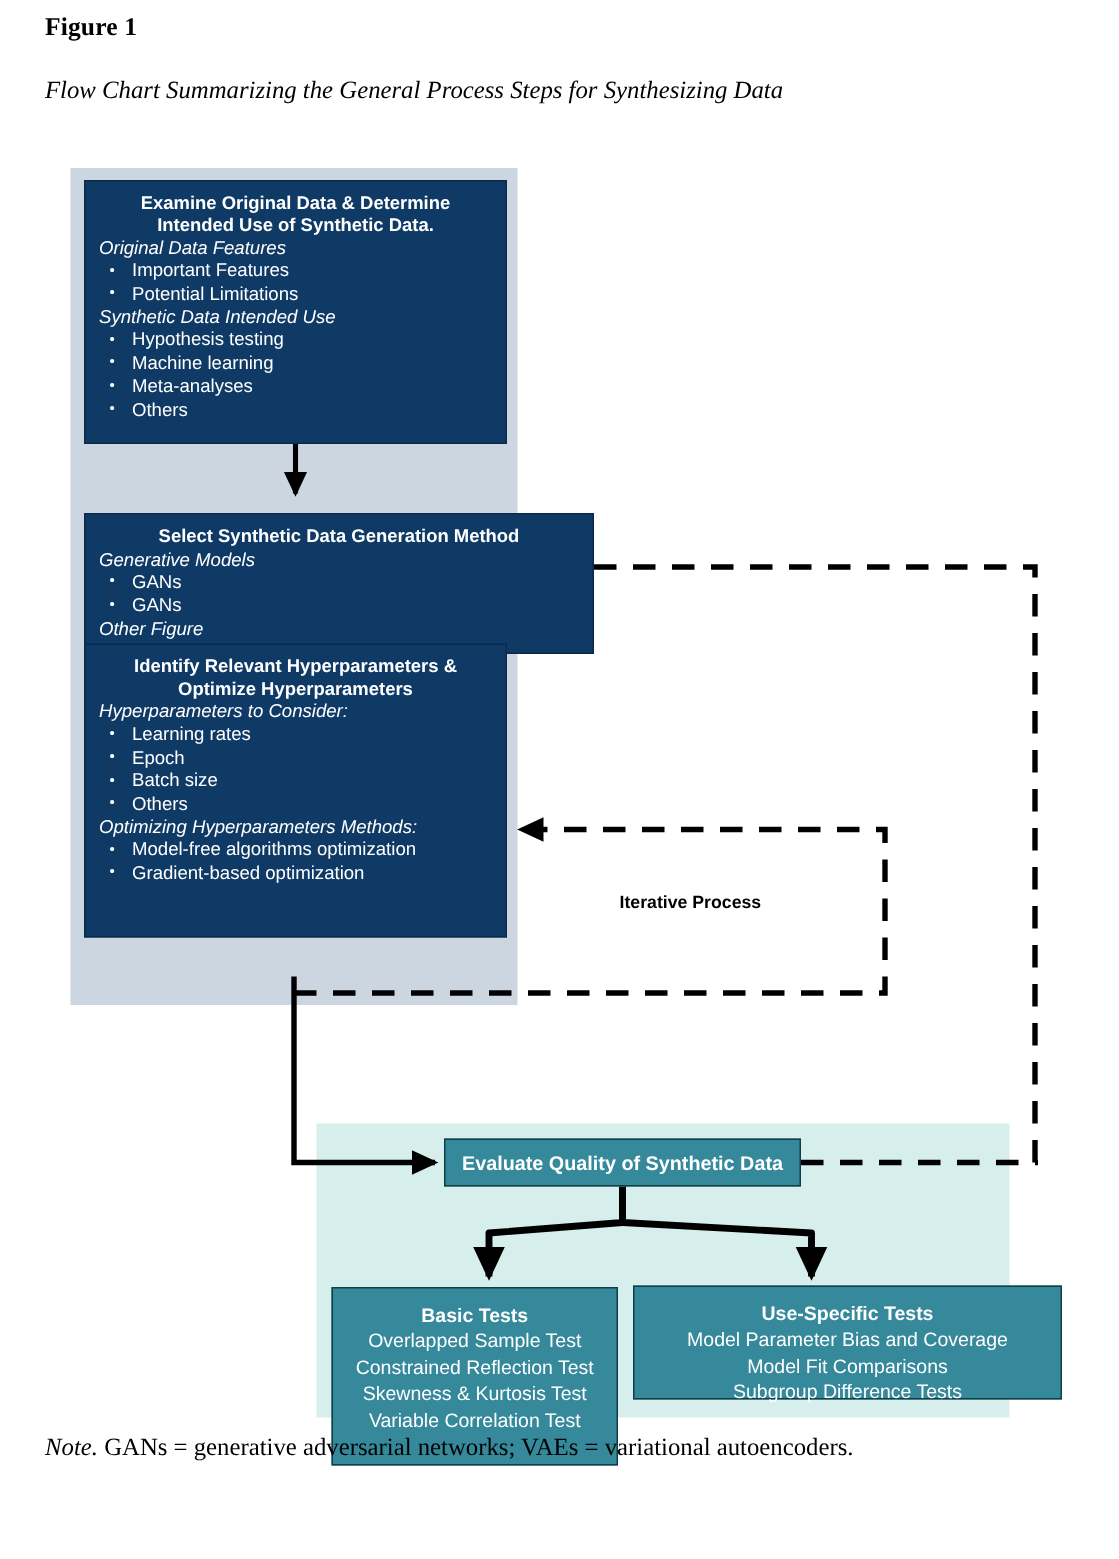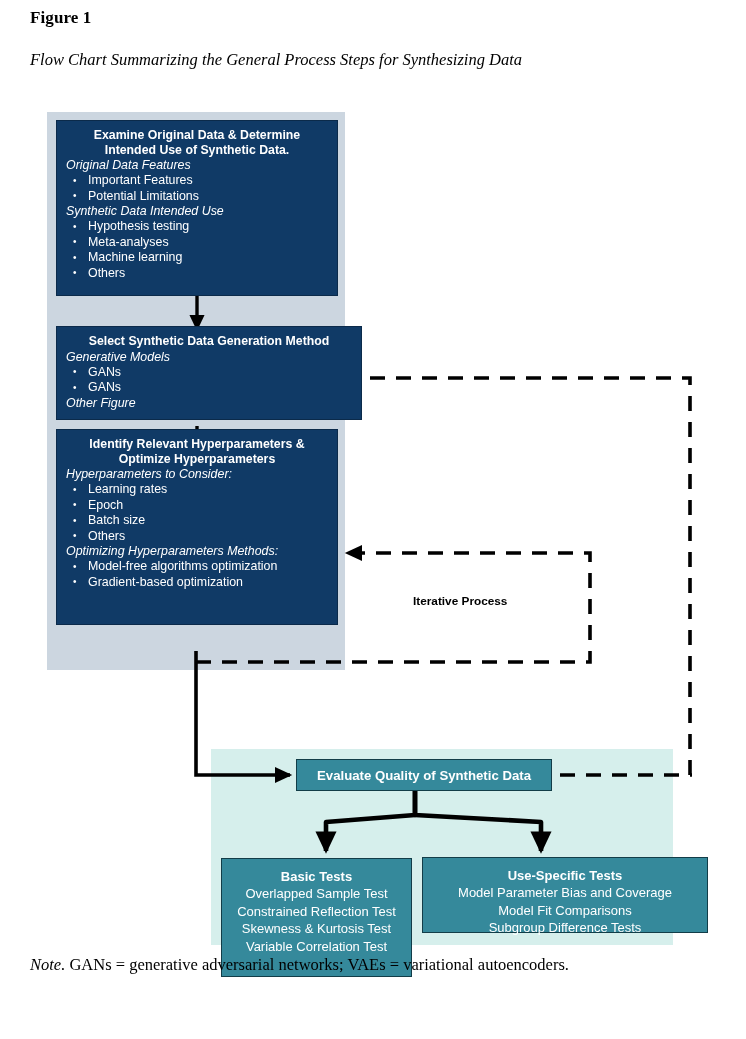--- a/index.html
+++ b/index.html
@@ -110,21 +110,21 @@
   }
   .nbox li:before {
     content: "\2022";
     position: absolute;
     left: 7px;
     top: -0.5px;
     font-size: 10px;
   }
 
   #box1 { left: 56px; top: 120px; width: 282px; height: 176px; }
-  #box2 { left: 56px; top: 326px; width: 306px; height: 94px;  }
+  #box2 { left: 56px; top: 342px; width: 340px; height: 94px;  }
   #box3 { left: 56px; top: 429px; width: 282px; height: 196px; }
 
   
   .tbox {
     position: absolute;
     background: #35899b;
     border: 1.5px solid #123d48;
     box-sizing: border-box;
     color: #ffffff;
     text-align: center;
@@ -132,21 +132,21 @@
   .tbox .hdr {
     font-weight: bold;
     font-size: 13px;
     line-height: 17px;
   }
   .tbox .line {
     font-size: 13px;
     line-height: 17.5px;
   }
   #evalbox {
-    left: 296px; top: 759px; width: 256px; height: 32px;
+    left: 296px; top: 759px; width: 238px; height: 32px;
     display: flex; align-items: center; justify-content: center;
   }
   #evalbox .hdr { font-size: 13.2px; }
   #basicbox { left: 221px; top: 858px; width: 191px; height: 119px; padding-top: 9px; }
   #usebox   { left: 422px; top: 857px; width: 286px; height: 76px; padding-top: 9px; }
 
   
   .iter-label {
     position: absolute;
     left: 413px;
@@ -199,22 +199,22 @@
       <div>Intended Use of Synthetic Data.</div>
     </div>
     <div class="sub">Original Data Features</div>
     <ul>
       <li>Important Features</li>
       <li>Potential Limitations</li>
     </ul>
     <div class="sub">Synthetic Data Intended Use</div>
     <ul>
       <li>Hypothesis testing</li>
+      <li>Machine learning</li>
       <li>Meta-analyses</li>
-      <li>Machine learning</li>
       <li>Others</li>
     </ul>
   </div>
 
   <div class="nbox" id="box2">
     <div class="hdr">Select Synthetic Data Generation Method</div>
     <div class="sub">Generative Models</div>
     <ul>
       <li>GANs</li>
       <li>GANs</li>

